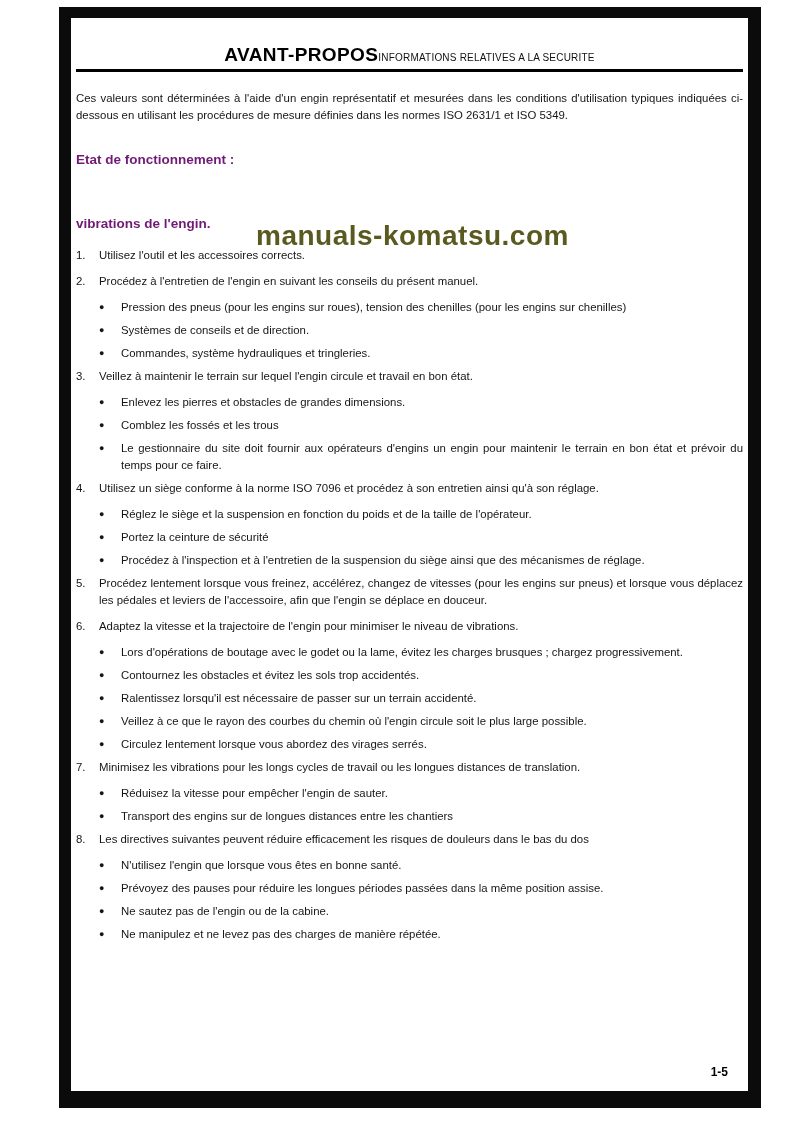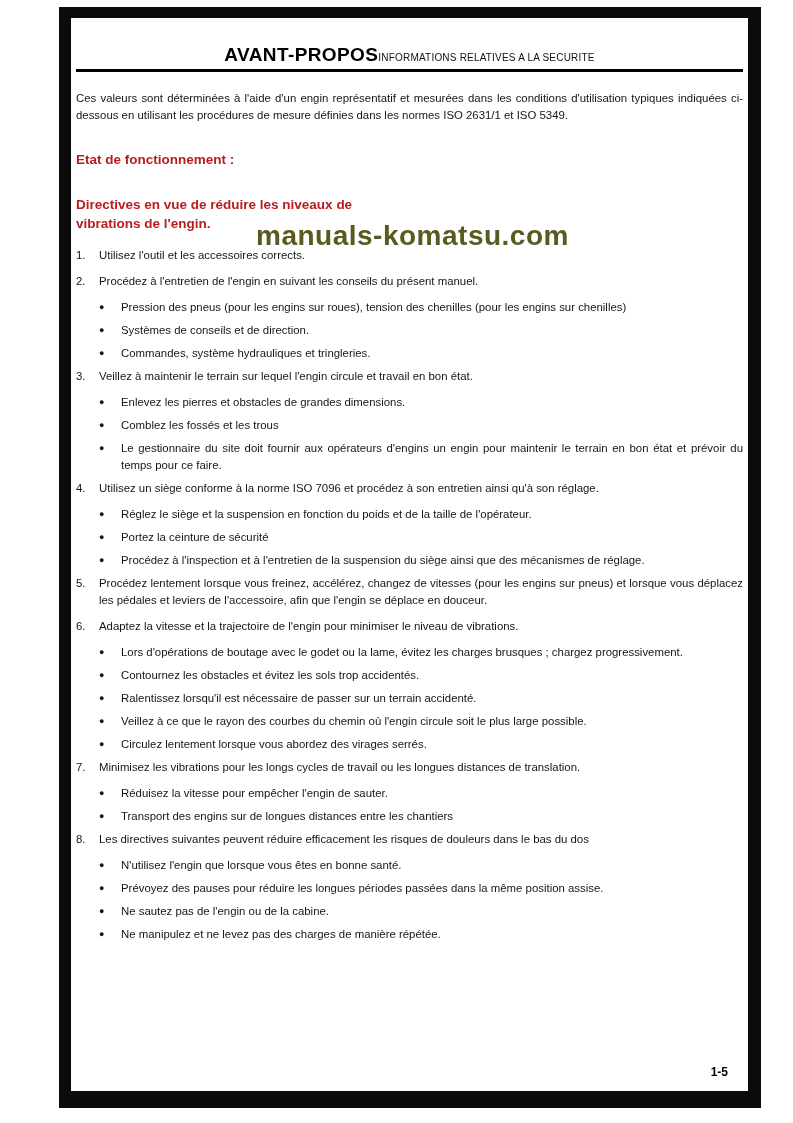--- a/index.html
+++ b/index.html
@@ -40,21 +40,21 @@
   
   .content {
     margin:0 5px;
     font-size:11.4px;
     line-height:17px;
     text-align:justify;
   }
   .para { margin:18px 0 0 0; }
   .sec-heading {
     margin:26px 0 0 0;
-    font-size:13.5px; font-weight:bold; color:#b91c1c;
+    font-size:13.5px; font-weight:bold; color:#701a75;
     text-align:left; line-height:19px;
   }
   .list { margin:14px 0 0 0; }
 
   .item { display:flex; margin:0 0 9px 0; }
   .num  { flex:none; width:23px; }
   .itext{ flex:1; text-align:justify; }
 
   .bullets { margin-left:23px; }
   .bullet  { display:flex; margin:0 0 6px 0; }
@@ -88,21 +88,21 @@
     </div>
 
     <div class="content">
 
       <p class="para">Ces valeurs sont déterminées à l'aide d'un engin représentatif et mesurées dans les conditions d'utilisation typiques indiquées ci-dessous en utilisant les procédures de mesure définies dans les normes ISO 2631/1 et ISO 5349.</p>
 
       <h2 class="sec-heading">Etat de fonctionnement :</h2>
 
 
       <h2 class="sec-heading">
-        <span>Directives en vue de réduire les niveaux de</span><br>
+        <br>
         <span>vibrations de l'engin.</span>
       </h2>
 
 
       <div class="list">
 
         <div class="item">
           <span class="num">1.</span>
           <span class="itext">Utilisez l'outil et les accessoires corrects.</span>
         </div>

